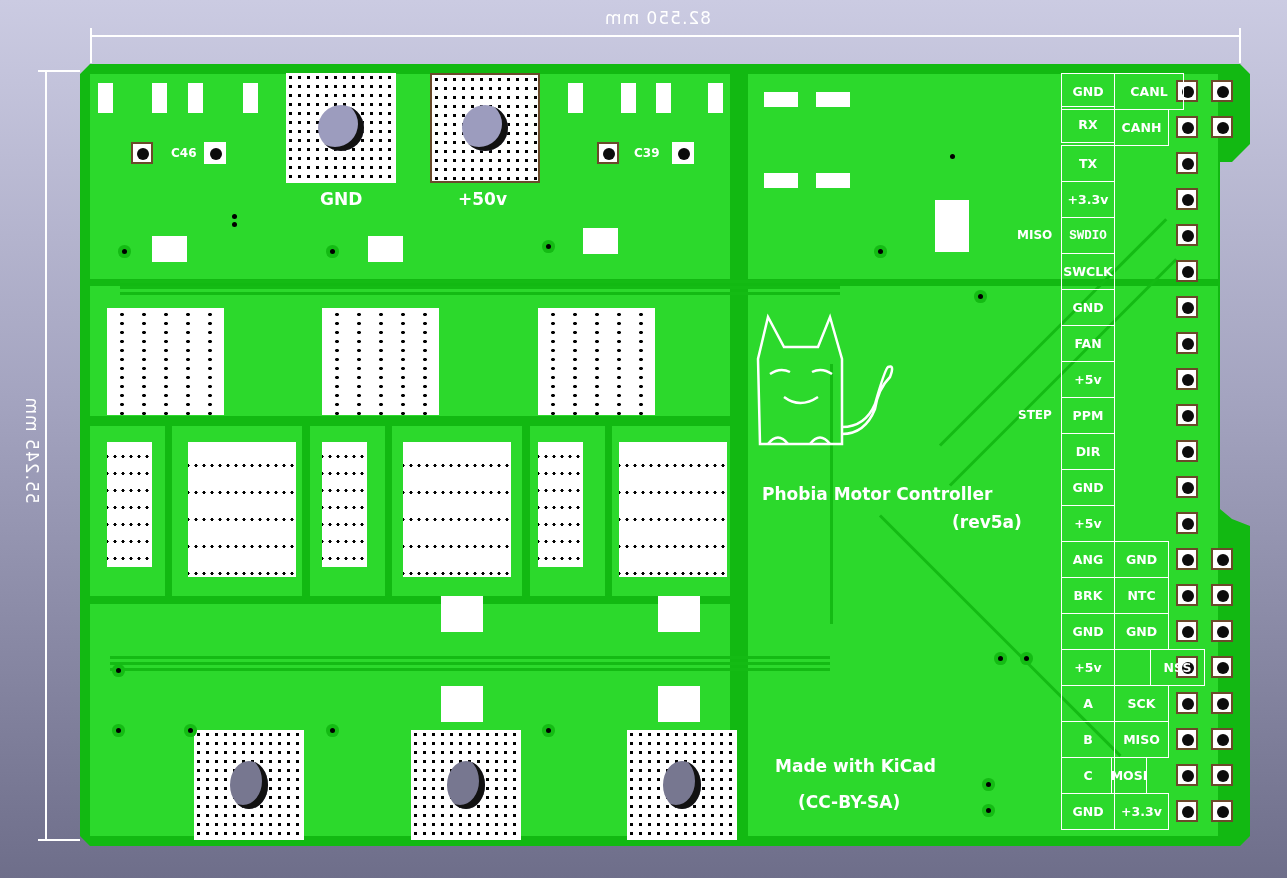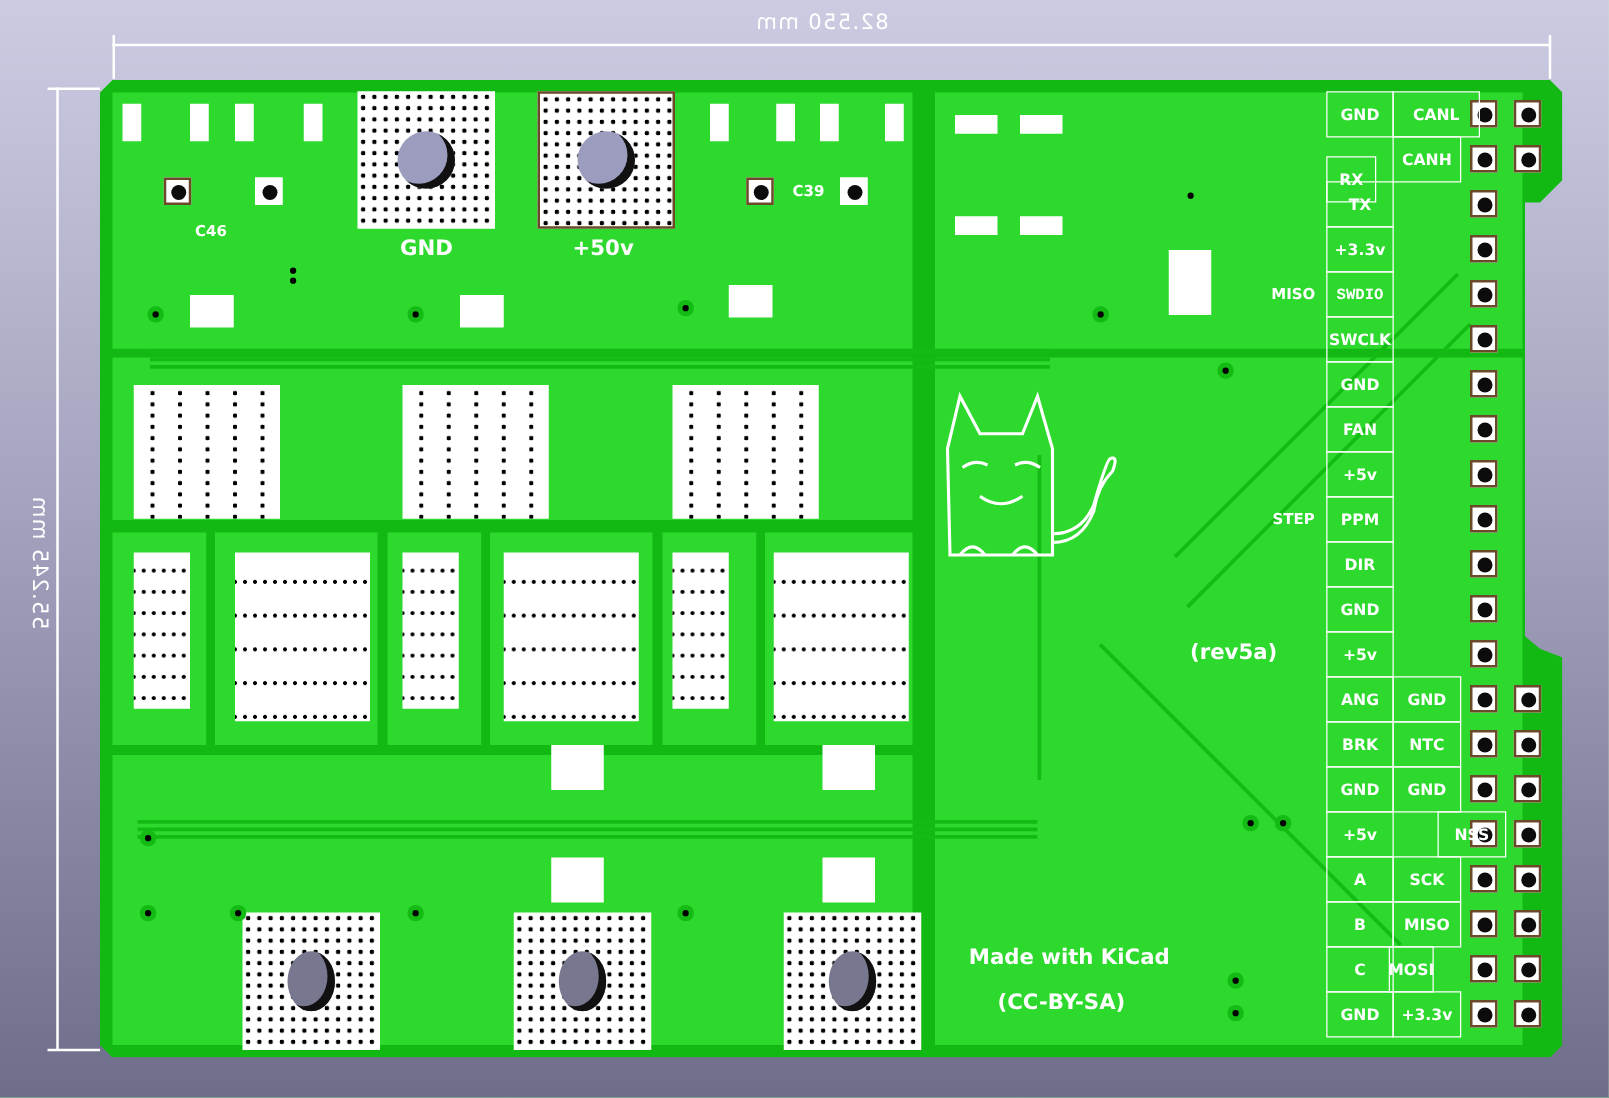--- a/index.html
+++ b/index.html
@@ -75,21 +75,21 @@
   <div class="hdr3h" style="left:684px;top:28px;width:34px;"></div>
   <div class="hdr3h" style="left:736px;top:28px;width:34px;"></div>
   <div class="hdr3h" style="left:684px;top:109px;width:34px;"></div>
   <div class="hdr3h" style="left:736px;top:109px;width:34px;"></div>
   <div class="pad" style="left:855px;top:136px;width:34px;height:52px;"></div>
   <div class="pad" style="left:72px;top:172px;width:35px;height:26px;"></div>
   <div class="pad" style="left:288px;top:172px;width:35px;height:26px;"></div>
   <div class="pad" style="left:503px;top:164px;width:35px;height:26px;"></div>
 
   <div class="pin" style="left:51px;top:78px;"></div>
-  <div class="silk-sm" style="left:76px;top:82px;margin-top:32px;">C46</div>
+  <div class="silk-sm" style="left:91px;top:82px;">C46</div>
   <div class="pin" style="left:124px;top:78px;border-color:#fff;"></div>
   <div class="pin" style="left:517px;top:78px;"></div>
   <div class="silk-sm" style="left:554px;top:82px;">C39</div>
   <div class="pin" style="left:592px;top:78px;border-color:#fff;"></div>
 
   <div class="mount" style="left:206px;top:9px;width:110px;height:110px;
     background-image:radial-gradient(circle,#000 1.6px,transparent 2px);background-size:9px 9px;background-color:#fff;"></div>
   <div class="hole" style="left:238px;top:41px;width:46px;height:46px;"></div>
   <div class="silk" style="left:240px;top:125px;">GND</div>
   <div class="mount" style="left:350px;top:9px;width:110px;height:110px;border:2px solid #6a4a2a;box-sizing:border-box;
@@ -125,20 +125,21 @@
       <path d="M10 135 L8 50 L18 8 L34 38 L68 38 L80 8 L92 50 L92 135 Z"></path>
       <path d="M20 65 Q30 58 40 63"></path>
         <path d="M62 63 Q72 58 82 65"></path>
       <path d="M34 88 Q50 100 68 88"></path>
       <path d="M18 135 Q28 122 38 135"></path>
         <path d="M60 135 Q70 122 80 135"></path>
       <path d="M92 118 Q115 118 125 95 Q135 60 138 58 Q145 55 140 68 Q128 80 125 100 Q115 125 92 125"></path>
     </g>
   </svg>
 
+  <div class="silk" style="left:682px;top:420px;">Phobia Motor Controller</div>
   <div class="silk" style="left:872px;top:448px;">(rev5a)</div>
   <div class="silk" style="left:695px;top:692px;">Made with KiCad</div>
   <div class="silk" style="left:718px;top:728px;">(CC-BY-SA)</div>
   <div class="silk-sm" style="left:937px;top:164px;">MISO</div>
   <div class="silk-sm" style="left:938px;top:344px;">STEP</div>
 
   <div class="via ring" style="left:42px;top:185px;"></div>
   <div class="via ring" style="left:250px;top:185px;"></div>
   <div class="via ring" style="left:466px;top:180px;"></div>
   <div class="via ring" style="left:798px;top:185px;"></div>
@@ -154,21 +155,21 @@
   <div class="via ring" style="left:918px;top:592px;"></div>
   <div class="via ring" style="left:944px;top:592px;"></div>
   <div class="via ring" style="left:906px;top:718px;"></div>
   <div class="via ring" style="left:906px;top:744px;"></div>
 </div>
 
 <div id="conn-table"></div>
 
 <div class="tbl-cell" style="left: 1061px; top: 73px; width: 54px; height: 37px;">GND</div>
 <div class="pin" style="left: 1176px; top: 80px;"></div>
-<div class="tbl-cell" style="left: 1061px; top: 125px; width: 40px; height: 37px;">RX</div>
+<div class="tbl-cell" style="left: 1061px; top: 106px; width: 54px; height: 37px;">RX</div>
 <div class="pin" style="left: 1176px; top: 116px;"></div>
 <div class="tbl-cell" style="left: 1061px; top: 145px; width: 54px; height: 37px;">TX</div>
 <div class="pin" style="left: 1176px; top: 152px;"></div>
 <div class="tbl-cell" style="left: 1061px; top: 181px; width: 54px; height: 37px;">+3.3v</div>
 <div class="pin" style="left: 1176px; top: 188px;"></div>
 <div class="tbl-cell" style="left: 1061px; top: 217px; width: 54px; height: 37px; font-family: Liberation Mono, monospace;">SWDIO</div>
 <div class="pin" style="left: 1176px; top: 224px;"></div>
 <div class="tbl-cell" style="left: 1061px; top: 253px; width: 54px; height: 37px;">SWCLK</div>
 <div class="pin" style="left: 1176px; top: 260px;"></div>
 <div class="tbl-cell" style="left: 1061px; top: 289px; width: 54px; height: 37px;">GND</div>

